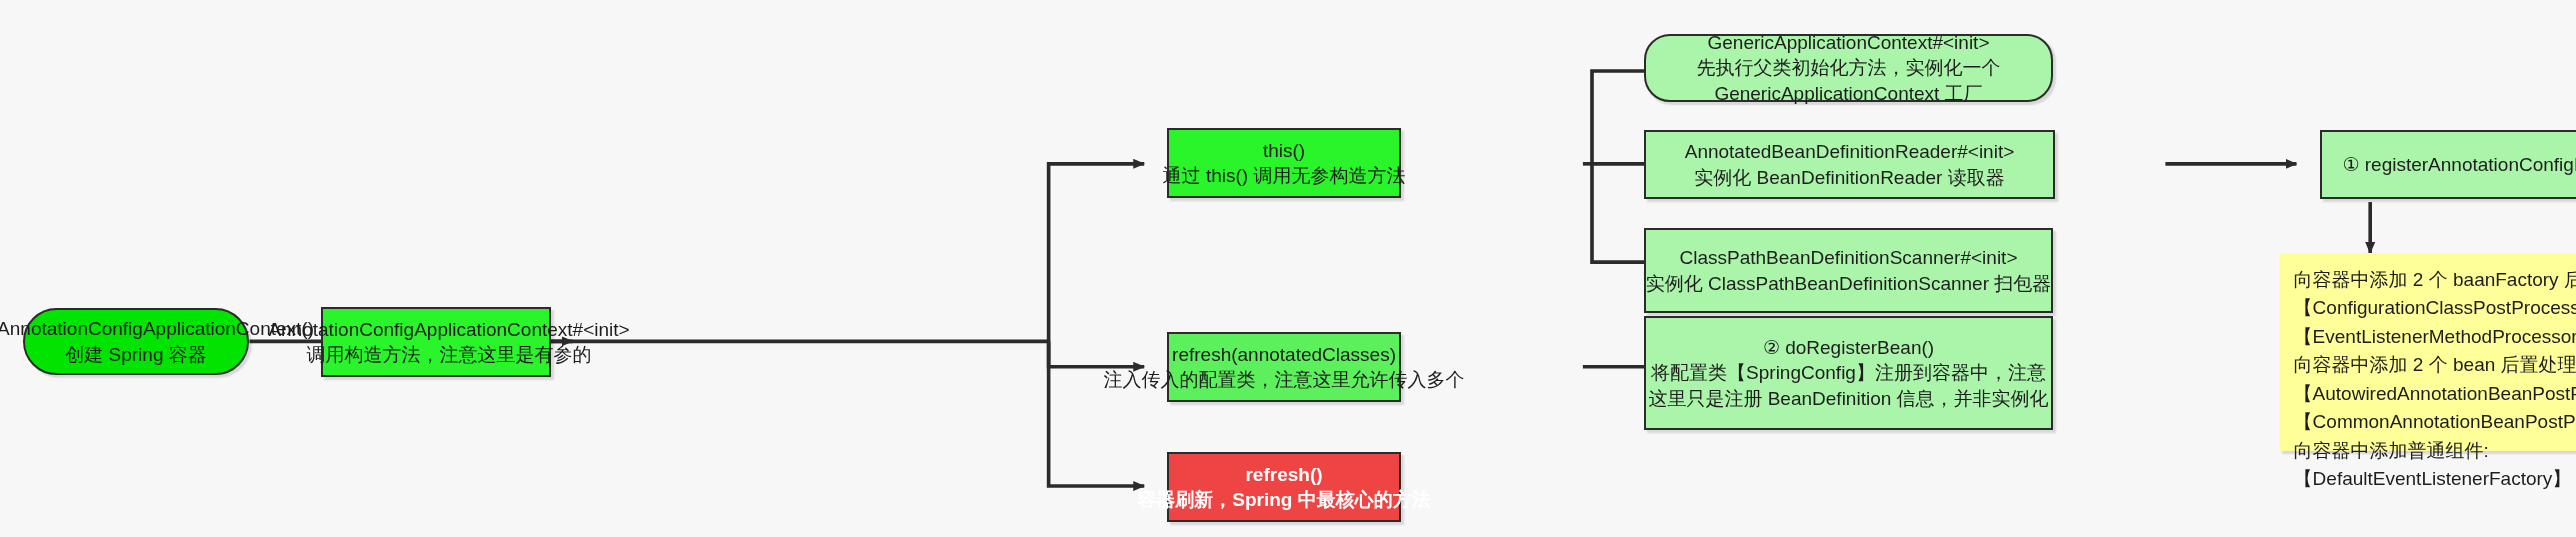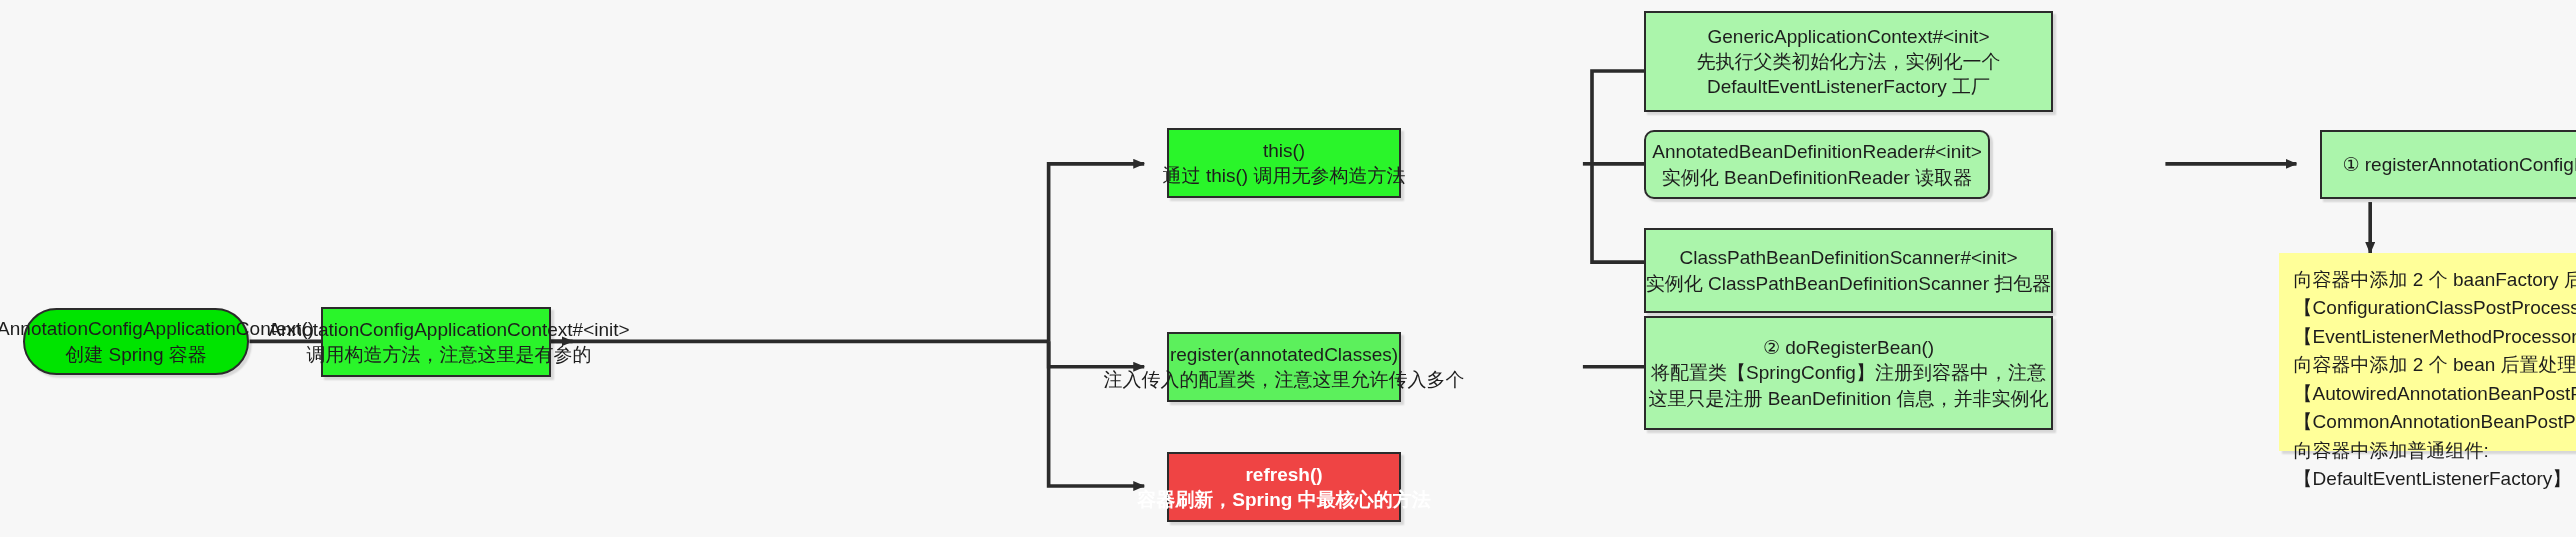--- a/index.html
+++ b/index.html
@@ -132,36 +132,36 @@
     <span class="ln">AnnotationConfigApplicationContext#&lt;init&gt;</span>
     <span class="ln">调用构造方法，注意这里是有参的</span>
   </div>
 
   <div class="node n-green-bright" style="left:1167px; top:128px; width:234px; height:70px;">
     <span class="ln">this()</span>
     <span class="ln">通过 this() 调用无参构造方法</span>
   </div>
 
   <div class="node n-green-mid" style="left:1167px; top:332px; width:234px; height:70px;">
-    <span class="ln">register(annotatedClasses)</span>
+    <span class="ln">refresh(annotatedClasses)</span>
     <span class="ln">注入传入的配置类，注意这里允许传入多个</span>
   </div>
 
   <div class="node n-red" style="left:1167px; top:452px; width:234px; height:70px;">
     <span class="ln">refresh()</span>
     <span class="ln">容器刷新，Spring 中最核心的方法</span>
   </div>
 
-  <div class="node n-green-pale" style="left:1644px; top:11px; width:409px; height:101px;">
+  <div class="node n-green-pale" style="left:1644px; top:34px; width:409px; height:68px;border-radius:26px;">
     <span class="ln">GenericApplicationContext#&lt;init&gt;</span>
     <span class="ln">先执行父类初始化方法，实例化一个</span>
-    <span class="ln">DefaultEventListenerFactory 工厂</span>
+    <span class="ln">GenericApplicationContext 工厂</span>
   </div>
 
-  <div class="node n-green-pale" style="left:1644px; top:130px; width:346px; height:69px;border-radius:10px;">
+  <div class="node n-green-pale" style="left:1644px; top:130px; width:411px; height:69px;">
     <span class="ln">AnnotatedBeanDefinitionReader#&lt;init&gt;</span>
     <span class="ln">实例化 BeanDefinitionReader 读取器</span>
   </div>
 
   <div class="node n-green-pale" style="left:1644px; top:228px; width:409px; height:85px;">
     <span class="ln">ClassPathBeanDefinitionScanner#&lt;init&gt;</span>
     <span class="ln">实例化 ClassPathBeanDefinitionScanner 扫包器</span>
   </div>
 
   <div class="node n-green-pale" style="left:1644px; top:316px; width:409px; height:114px;">

